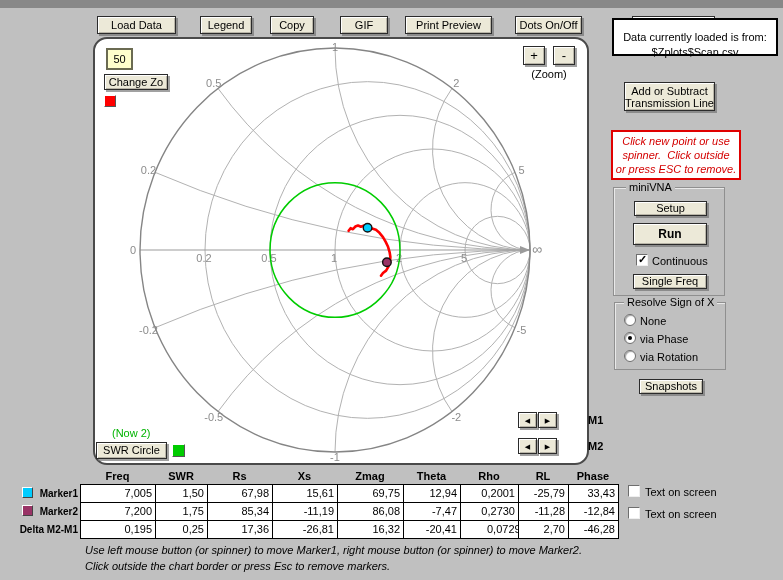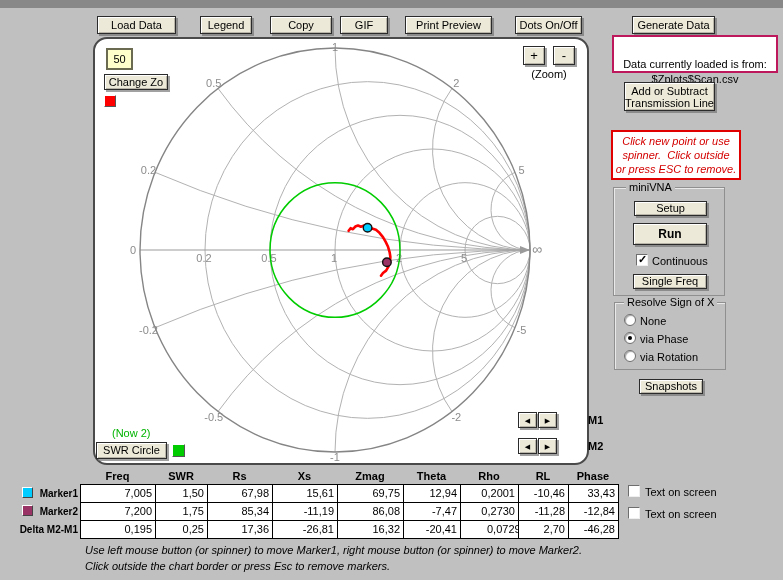--- a/index.html
+++ b/index.html
@@ -16,22 +16,22 @@
            background:#fff; border:2px solid #4a4a4a; border-radius:14px; }
   .smith-svg { position:absolute; left:93px; top:29px; }
 
   .zo-box { position:absolute; left:106px; top:40px; width:27px; height:22px;
             background:#ffffcc; border:2px solid #6b6b52; text-align:center; line-height:18px; }
 
   .mini-square { position:absolute; width:12px; height:12px;
                  border-top:1px solid #ffffff; border-left:1px solid #ffffff;
                  border-right:1px solid #555; border-bottom:1px solid #555; }
 
-  .info-box { position:absolute; left:612px; top:27px; width:166px; height:38px;
-              background:#fff; border:2px solid #be185d; text-align:center; padding-top:20px; line-height:15px; }
+  .info-box { position:absolute; left:612px; top:10px; width:166px; height:38px;
+              background:#fff; border:2px solid #000000; text-align:center; padding-top:10px; line-height:15px; }
   .hint-box { position:absolute; left:611px; top:122px; width:130px; height:50px;
               background:#fff; border:2px solid #e00000; color:#d40000; font-style:italic;
               text-align:center; padding-top:2px; line-height:14px; }
   .hint-line { white-space:pre; }
 
   .groupbox { position:absolute; border:1px solid #8f8f8f; box-shadow:1px 1px 0 #e9e9e9 inset; }
   .group-label { position:absolute; background:#c0c0c0; padding:0 3px; }
 
   .checkbox { position:absolute; width:12px; height:12px; background:#fff;
               border:1px solid; border-color:#6e6e6e #efefef #efefef #6e6e6e; }
@@ -57,21 +57,21 @@
   .spin-btn { width:19px; height:16px; font-size:7px; }
   .m-label { position:absolute; font-weight:bold;padding-left:26px; }
 </style>
 </head>
 <body>
 
 <div class="screen">
 
   <div class="btn" style="left:97px;top:8px;width:79px;height:18px">Load Data</div>
   <div class="btn" style="left:200px;top:8px;width:52px;height:18px">Legend</div>
-  <div class="btn" style="left:270px;top:8px;width:62px;height:18px">Copy</div>
+  <div class="btn" style="left:270px;top:8px;width:44px;height:18px">Copy</div>
   <div class="btn" style="left:340px;top:8px;width:48px;height:18px">GIF</div>
   <div class="btn" style="left:405px;top:8px;width:87px;height:18px">Print Preview</div>
   <div class="btn" style="left:515px;top:8px;width:67px;height:18px">Dots On/Off</div>
   <div class="btn" style="left:632px;top:8px;width:83px;height:18px">Generate Data</div>
 
   <div class="panel"></div>
   <svg id="smith" class="smith-svg" width="496" height="428">
       <ellipse cx="274.5" cy="213" rx="162.5" ry="168.33333333333334" fill="none" stroke="#b2b2b2"></ellipse>
       <ellipse cx="307" cy="213" rx="130" ry="134.66666666666666" fill="none" stroke="#b2b2b2"></ellipse>
       <ellipse cx="339.5" cy="213" rx="97.5" ry="101" fill="none" stroke="#b2b2b2"></ellipse>
@@ -179,21 +179,21 @@
       <div class="thead" style="left: 568px; width: 50px;">Phase</div>
     </div>
   <div id="table-cells">
       <div class="tcell" style="left: 80px; top: 476px; width: 76px;">7,005</div>
       <div class="tcell" style="left: 155px; top: 476px; width: 53px;">1,50</div>
       <div class="tcell" style="left: 207px; top: 476px; width: 66px;">67,98</div>
       <div class="tcell" style="left: 272px; top: 476px; width: 66px;">15,61</div>
       <div class="tcell" style="left: 337px; top: 476px; width: 67px;">69,75</div>
       <div class="tcell" style="left: 403px; top: 476px; width: 58px;">12,94</div>
       <div class="tcell" style="left: 460px; top: 476px; width: 59px;">0,2001</div>
-      <div class="tcell" style="left: 518px; top: 476px; width: 51px;">-10,46</div>
+      <div class="tcell" style="left: 518px; top: 476px; width: 51px;">-25,79</div>
       <div class="tcell" style="left: 568px; top: 476px; width: 51px;">33,43</div>
       <div class="tcell" style="left: 80px; top: 494px; width: 76px;">7,200</div>
       <div class="tcell" style="left: 155px; top: 494px; width: 53px;">1,75</div>
       <div class="tcell" style="left: 207px; top: 494px; width: 66px;">85,34</div>
       <div class="tcell" style="left: 272px; top: 494px; width: 66px;">-11,19</div>
       <div class="tcell" style="left: 337px; top: 494px; width: 67px;">86,08</div>
       <div class="tcell" style="left: 403px; top: 494px; width: 58px;">-7,47</div>
       <div class="tcell" style="left: 460px; top: 494px; width: 59px;">0,2730</div>
       <div class="tcell" style="left: 518px; top: 494px; width: 51px;">-11,28</div>
       <div class="tcell" style="left: 568px; top: 494px; width: 51px; text-align: right;">-12,84</div>

